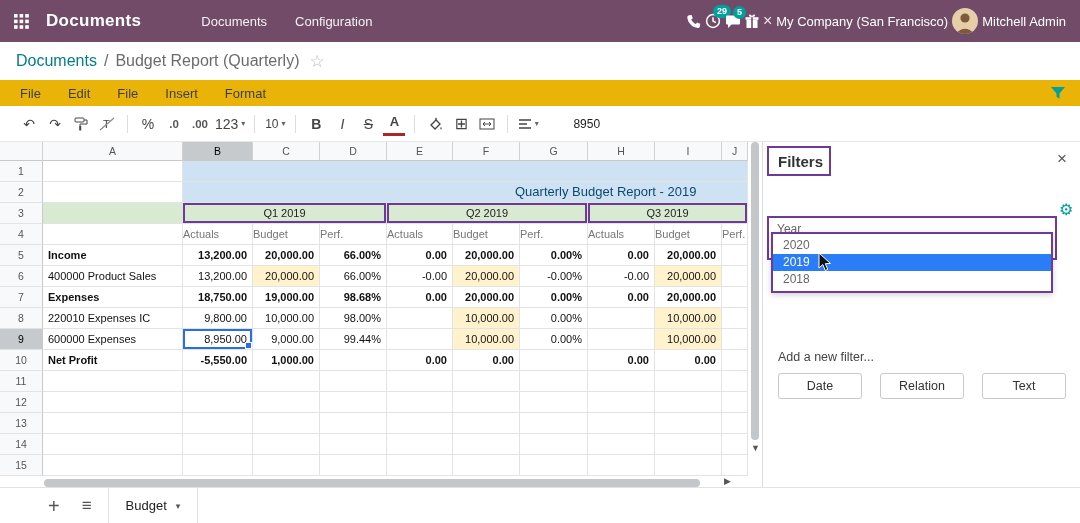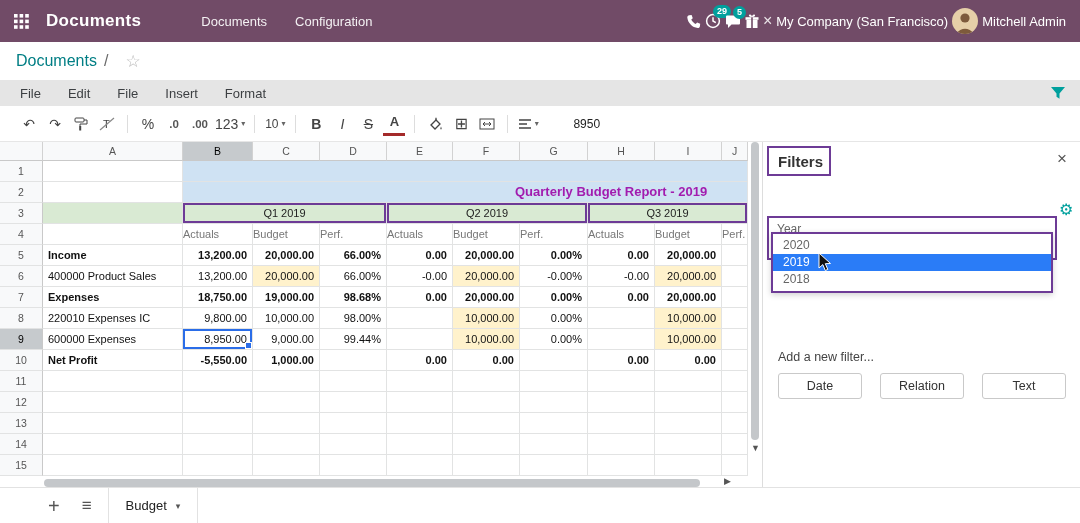--- a/index.html
+++ b/index.html
@@ -21,21 +21,21 @@
   .username { font-size:13px; cursor:pointer; }
 
   
   .crumbbar { position:absolute; top:42px; left:0; width:1080px; height:38px; display:flex; align-items:center; padding-left:16px; background:#fff; font-size:16px; }
   .crumb-link { color:#017e84; cursor:pointer; }
   .crumb-sep { color:#6b6b6b; margin:0 7px; }
   .crumb-cur { color:#6b6b6b; }
   .star { color:#b9b9b9; margin-left:10px; font-size:17px; cursor:pointer; }
 
   
-  .menubar { position:absolute; top:80px; left:0; width:1080px; height:26px; display:flex; align-items:center; gap:27px; padding-left:20px; font-size:13px; color:#3c3f42; background:#e5e5e5; }
+  .menubar { position:absolute; top:80px; left:0; width:1080px; height:26px; display:flex; align-items:center; gap:27px; padding-left:20px; font-size:13px; color:#3c3f42; background:#eab308; }
   .menubar span { cursor:pointer; }
   .funnel { position:absolute !important; right:14px; top:6px; }
 
   
   .toolbar { position:absolute; top:106px; left:0; width:1080px; height:36px; border-bottom:1px solid #e6e6e6; display:flex; align-items:center; padding-left:16px; background:#fff; color:#444; }
   .tbi { min-width:22px; height:24px; text-align:center; font-size:14px; margin:0 2px; display:flex; align-items:center; justify-content:center; cursor:pointer; }
   .tbi.txt { font-size:11.5px; font-weight:bold; color:#555; }
   .sep { width:1px; height:18px; background:#ddd; margin:0 7px; }
   .caret { font-size:8px; color:#666; margin-left:3px; }
   .b-btn { font-weight:bold; }
@@ -52,21 +52,21 @@
   #sheet-table td.rowh { background:#f8f9fa; color:#555; text-align:center; font-size:10.5px; border-right:1px solid #c9c9c9; cursor:pointer; }
   #sheet-table td.hl { background:#c6cacd; color:#000; }
   #sheet-table td.num { text-align:right; padding-right:5px; }
   #sheet-table td.lbl { text-align:left; padding-left:5px; }
   #sheet-table td.b { font-weight:bold; }
   #sheet-table td.blue { background:#cfe2f3; }
   #sheet-table td.green { background:#d9ead3; }
   #sheet-table td.yellow { background:#fff2cc; }
   #sheet-table td.sub { color:#777; text-align:left; }
   #sheet-table td.qtr { text-align:center; color:#222; box-shadow:inset 0 0 0 2px #6d3b96; }
-  #sheet-table td.title-cell { font-weight:bold; font-size:13px; text-align:left; padding-left:332px; color:#a21caf; }
+  #sheet-table td.title-cell { font-weight:normal; font-size:13px; text-align:left; padding-left:332px; color:#0c4a6e; }
   #sheet-table td.sel { position:relative; }
   #sheet-table td.sel::after { content:""; position:absolute; left:0; top:0; right:0; bottom:0; border:2px solid #2a6de8; }
   #sheet-table td.sel::before { content:""; position:absolute; right:0; bottom:0; width:5px; height:5px; background:#2a6de8; border:1px solid #fff; z-index:3; }
 
   .vscroll { position:absolute; left:749px; top:0; width:12px; height:334px; }
   .vthumb { position:absolute; left:2px; top:0; width:8px; height:298px; background:#c4c7ca; border-radius:4px; cursor:pointer; }
   .varrow { position:absolute; left:2px; top:301px; font-size:9px; color:#555; cursor:pointer; }
   .hscroll { position:absolute; left:0; top:336px; width:748px; height:10px; }
   .hthumb { position:absolute; left:44px; top:1px; width:656px; height:8px; background:#c4c7ca; border-radius:4px; cursor:pointer; }
   .harrow { position:absolute; left:724px; top:-2px; font-size:9px; color:#555; cursor:pointer; }
@@ -154,20 +154,21 @@
           <path d="M3.5 26 q9.5 -10.5 19 0 Z" fill="#7d5a3c"></path>
         </svg>
     </span>
     <span class="username">Mitchell Admin</span>
   </div>
 </div>
 
 <div class="crumbbar">
   <span class="crumb-link">Documents</span>
   <span class="crumb-sep">/</span>
+  <span class="crumb-cur">Budget Report (Quarterly)</span>
   <span class="star">☆</span>
 </div>
 
 <div class="menubar">
   <span>File</span>
   <span>Edit</span>
   <span>File</span>
   <span>Insert</span>
   <span>Format</span>
   <span class="funnel">

